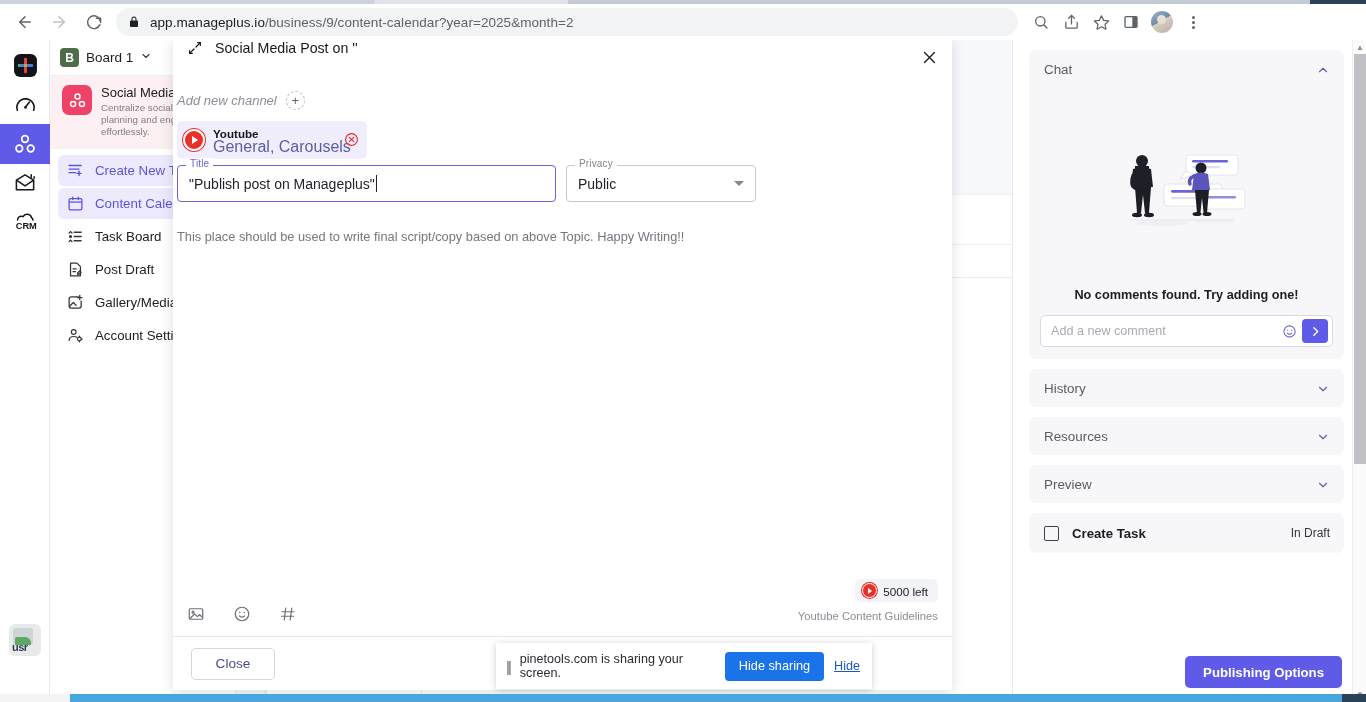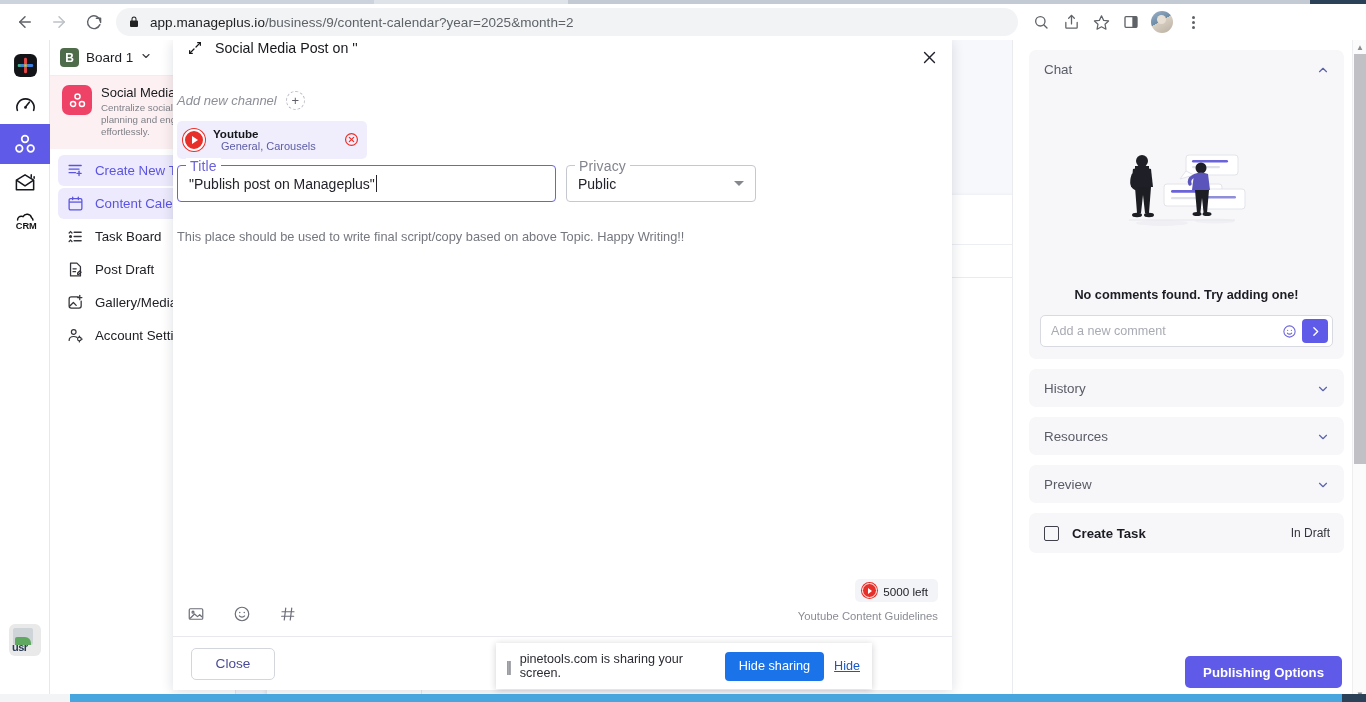--- a/index.html
+++ b/index.html
@@ -207,28 +207,28 @@
     margin-top: 11px; width: 190px; height: 38px; background: #f0eefc; border-radius: 5px;
     display: flex; align-items: center; padding: 0 8px 0 6px; position: relative;
   }
   .yt-ico {
     width: 22px; height: 22px; border-radius: 50%; background: #e8302a; flex: none;
     display: flex; align-items: center; justify-content: center; margin-right: 8px;
     border: 2px solid #fff; box-shadow: 0 0 0 1px #e8302a;
   }
   .yt-ico .tri { width: 0; height: 0; border-left: 6px solid #fff; border-top: 4px solid transparent; border-bottom: 4px solid transparent; margin-left: 2px; }
   .chip .nm { font-size: 11.6px; font-weight: 700; color: #15161b; line-height: 13px; }
-  .chip .sub { font-size: 11px; color: #5c5ca8; line-height: 13px; margin-left: 8px; }
+  .chip .sub { font-size: 16px; color: #5c5ca8; line-height: 13px; }
   .chip .rm { position: absolute; right: 8px; top: 11px; color: #e8302a; }
 
   .field-row { display: flex; gap: 10px; margin-top: 6px; }
   .mui-field { position: relative; height: 37px; }
   .mui-field .legend {
     position: absolute; left: 9px; top: -7px; background: #fff; padding: 0 4px;
-    font-size: 14px; letter-spacing: .15px;
+    font-size: 10px; letter-spacing: .15px;
   }
   .mui-field .box {
     width: 100%; height: 37px; border-radius: 4px; display: flex; align-items: center;
     padding: 0 11px; font-size: 14px;
   }
   .mui-field.title { width: 379px; }
   .mui-field.title .box { border: 1.6px solid #6b63d9; color: #23242b; }
   .mui-field.title .legend { color: #6b63d9; }
   .caret-bar {
     display: inline-block; width: 1px; height: 17px; background: #23242b; margin-left: 1px;

